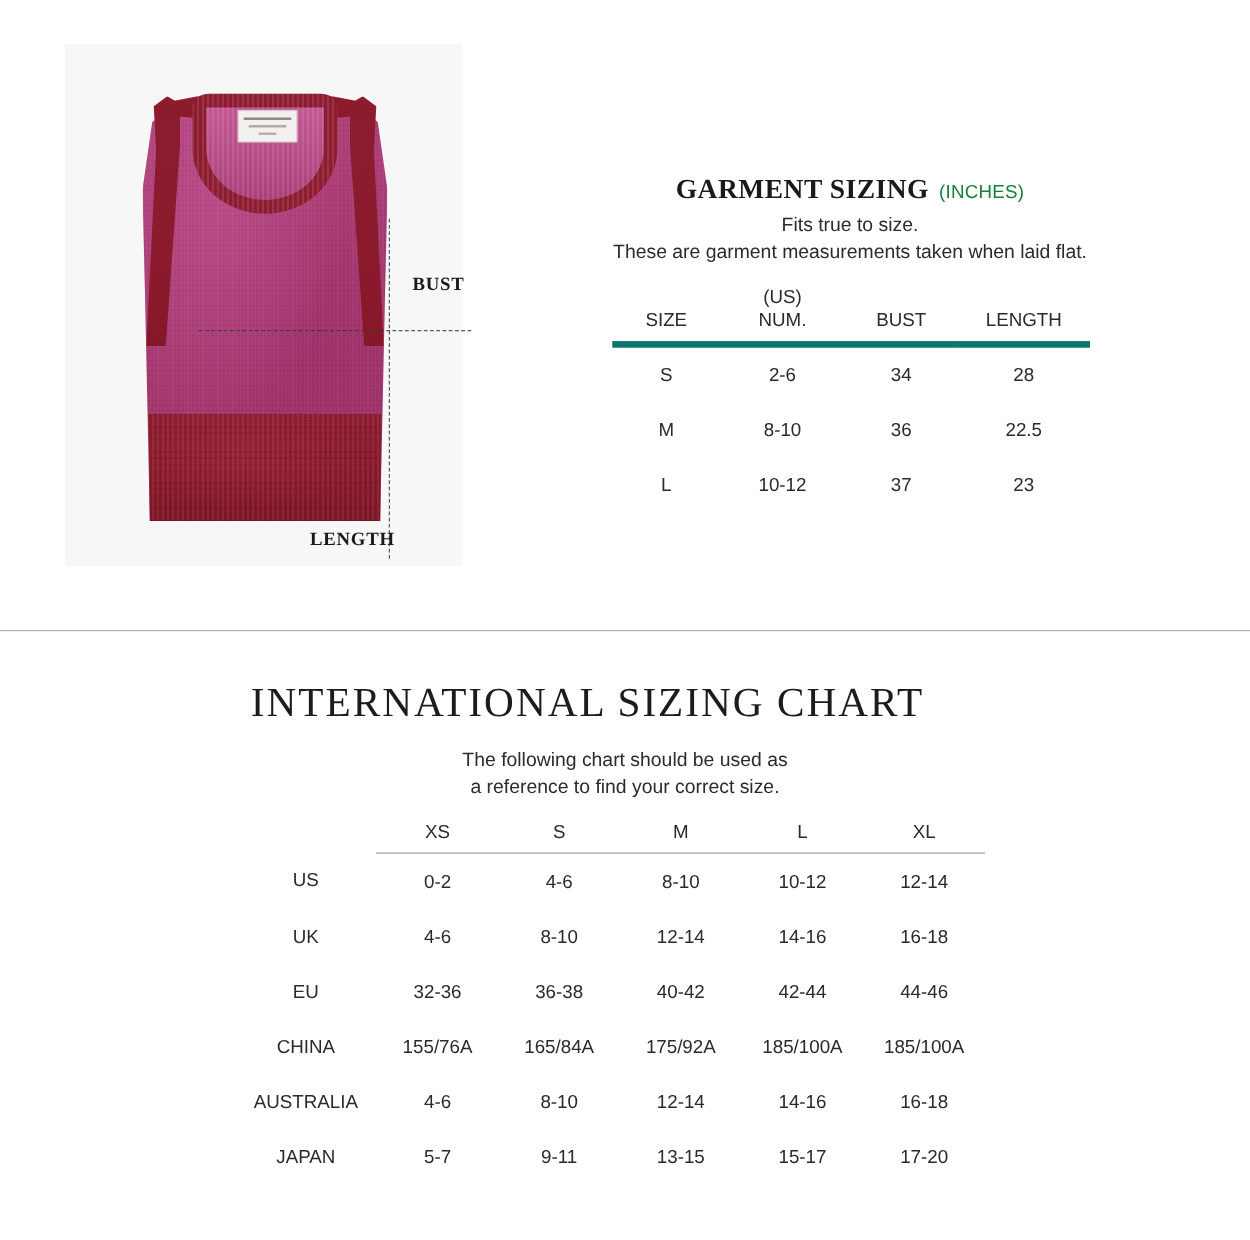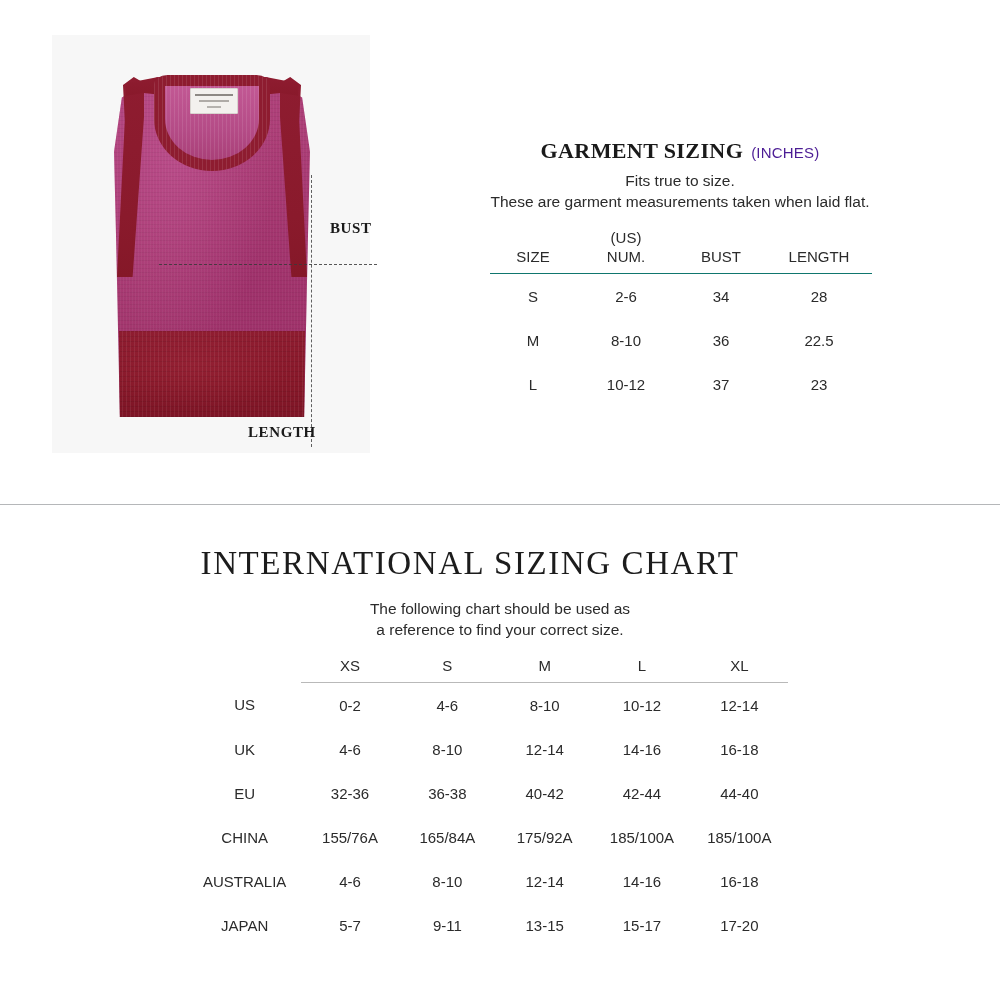--- a/index.html
+++ b/index.html
@@ -218,21 +218,21 @@
   #garment-title {
     font-family: "Liberation Serif", serif;
     font-weight: 700;
     font-size: 22px;
     letter-spacing: .4px;
     color: #1a1a1a;
   }
   #garment-units {
     font-family: "Liberation Sans", sans-serif;
     font-size: 15px;
-    color: #4c1d95;
+    color: #15803d;
     margin-left: 8px;
     letter-spacing: .2px;
   }
   .garment-sub {
     font-size: 15.5px;
     line-height: 21px;
     color: #2b2b2b;
     margin-top: 6px;
   }
 
@@ -245,21 +245,21 @@
   #garment-table th, #garment-table td {
     font-weight: 400;
     font-size: 15px;
     color: #2b2b2b;
     text-align: center;
     padding: 0;
   }
   #garment-table thead th {
     vertical-align: bottom;
     padding-bottom: 7px;
-    border-bottom: 1px solid #0f766e;
+    border-bottom: 5px solid #0f766e;
     line-height: 19px;
   }
   #garment-table thead th .sub-us {
     display: block;
     font-size: 15px;
   }
   #garment-table tbody td {
     height: 44px;
     vertical-align: middle;
   }
@@ -459,21 +459,21 @@
         <td>12-14</td>
         <td>14-16</td>
         <td>16-18</td>
       </tr>
       <tr>
         <td class="region-cell">EU</td>
         <td>32-36</td>
         <td>36-38</td>
         <td>40-42</td>
         <td>42-44</td>
-        <td>44-40</td>
+        <td>44-46</td>
       </tr>
       <tr>
         <td class="region-cell">CHINA</td>
         <td>155/76A</td>
         <td>165/84A</td>
         <td>175/92A</td>
         <td>185/100A</td>
         <td>185/100A</td>
       </tr>
       <tr>

